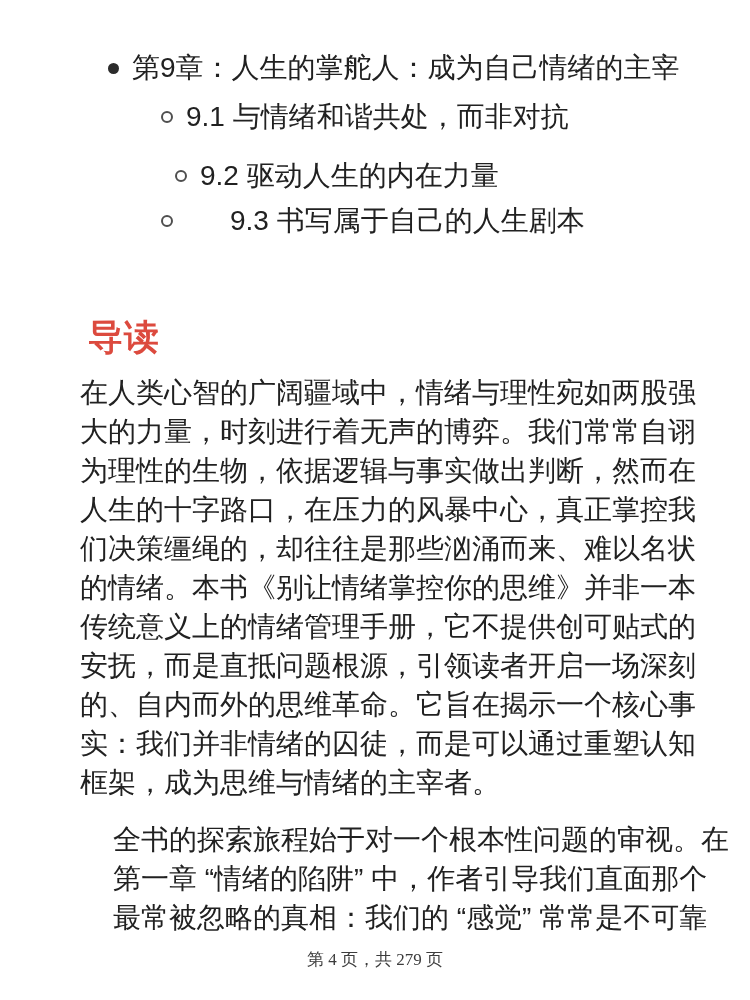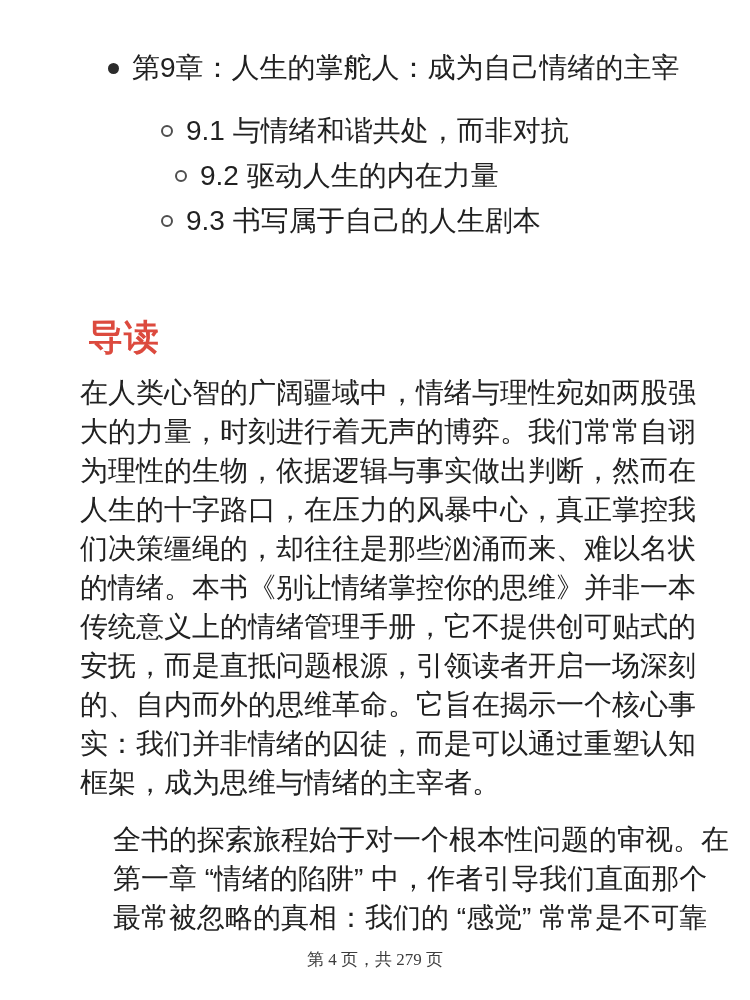--- a/index.html
+++ b/index.html
@@ -34,23 +34,23 @@
     flex: 0 0 auto;
   }
   .bullet-hollow {
     width: 8px; height: 8px;
     border-radius: 50%;
     border: 2px solid #4f4f4f;
     background: transparent;
     margin-right: 13px;
     flex: 0 0 auto;
   }
-  .toc-sub-0 { top: 113px; left: 161px; }
+  .toc-sub-0 { top: 99px; left: 161px; }
   .toc-sub-1 { top: 158px; left: 175px; }
-  .toc-sub-2 { top: 203px; left: 161px; }
+  .toc-sub-2 { top: 203px; left: 161px; gap: 44px; }
   .toc-sub-3 { top: 248px; left: 161px; }
 
   
   .section-heading {
     position: absolute;
     top: 307px;
     left: 80px;
     margin: 8px;
     font-size: 35px;
     line-height: 44px;

